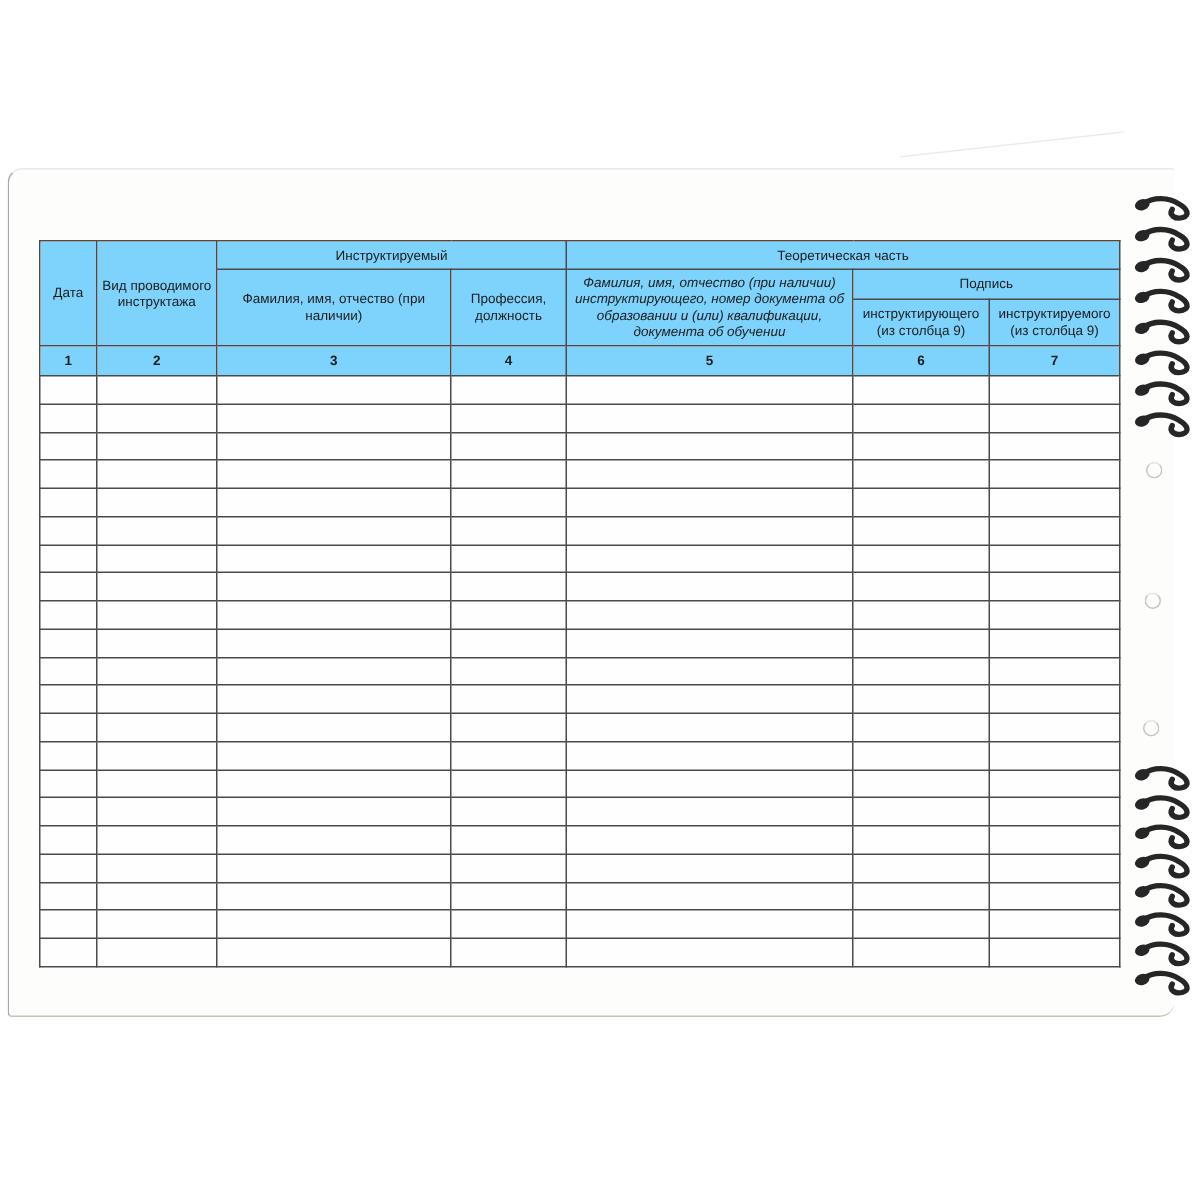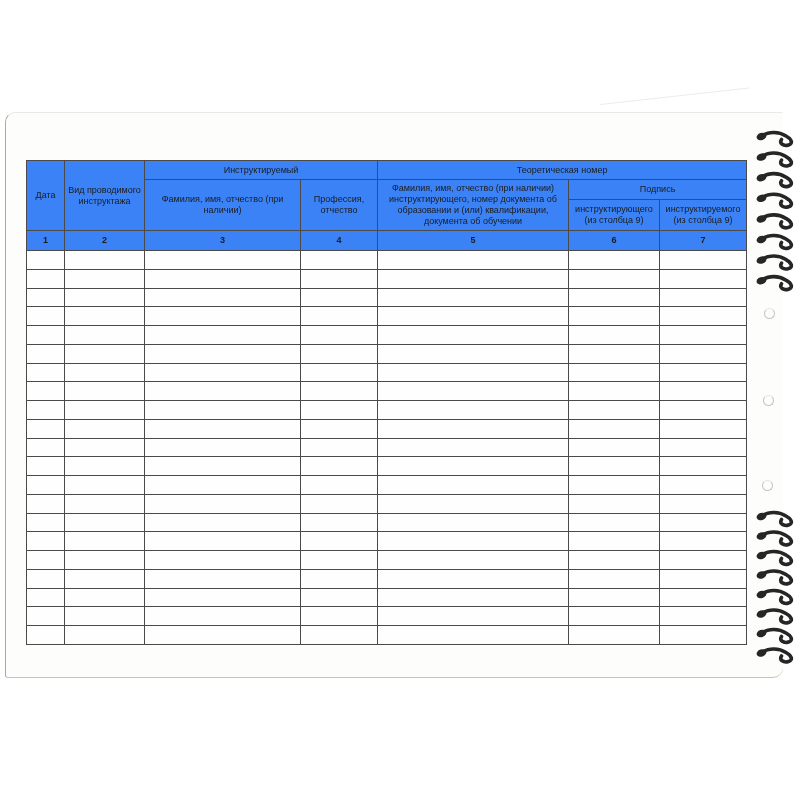--- a/index.html
+++ b/index.html
@@ -25,29 +25,29 @@
   table.form {
     position:absolute; left:20px; top:47px;
     width:720px; border-collapse:collapse; table-layout:fixed;
   }
   table.form td {
     border:1px solid #4a4a4a;
     text-align:center; vertical-align:middle;
     font-size:9px; line-height:1.22; color:#1c1c1c;
     padding:1px 2px; overflow:hidden;
   }
-  thead td { background:#3b82f6; }
+  thead td { background:#7dd3fc; }
   tr.hr1 { height:19px; }
   tr.hr2 { height:20px; }
   tr.hr3 { height:31px; }
   tr.hr4 { height:20px; }
   td.numcell { font-weight:bold; font-size:10px; }
   td.t2 { padding:1px 7px; }
   td.t3 { padding:1px 14px;margin-left:40px; }
-  td.t5 { padding:1px 4px; }
+  td.t5 { padding:1px 4px;font-style:italic; }
   tbody tr { height:18.76px; }
   tbody td { background:#fefefe; padding:0; }
 
   
   .coil-group { position:absolute; left:753px; width:47px; }
   #coils-top { top:126px; height:172px; }
   #coils-bottom { top:506px; height:164px; }
 
   .hole {
     position:absolute; width:11px; height:11px; border-radius:50%;
@@ -72,25 +72,25 @@
         <col style="width:77px">
           <col style="width:191px">
           <col style="width:91px">
         <col style="width:87px">
       </colgroup>
       <thead>
         <tr class="hr1">
           <td rowspan="3">Дата</td>
           <td rowspan="3" class="t2">Вид проводимого инструктажа</td>
           <td colspan="2">Инструктируемый</td>
-          <td colspan="3">Теоретическая номер</td>
+          <td colspan="3">Теоретическая часть</td>
         </tr>
         <tr class="hr2">
           <td rowspan="2" class="t3">Фамилия, имя, отчество (при наличии)</td>
-          <td rowspan="2">Профессия, отчество</td>
+          <td rowspan="2">Профессия, должность</td>
           <td rowspan="2" class="t5">Фамилия, имя, отчество (при наличии) инструктирующего, номер документа об образовании и (или) квалификации, документа об обучении</td>
           <td colspan="2">Подпись</td>
         </tr>
         <tr class="hr3">
           <td>инструктирующего (из столбца 9)</td>
           <td>инструктируемого (из столбца 9)</td>
         </tr>
         <tr class="hr4">
           <td class="numcell">1</td>
           <td class="numcell">2</td>

